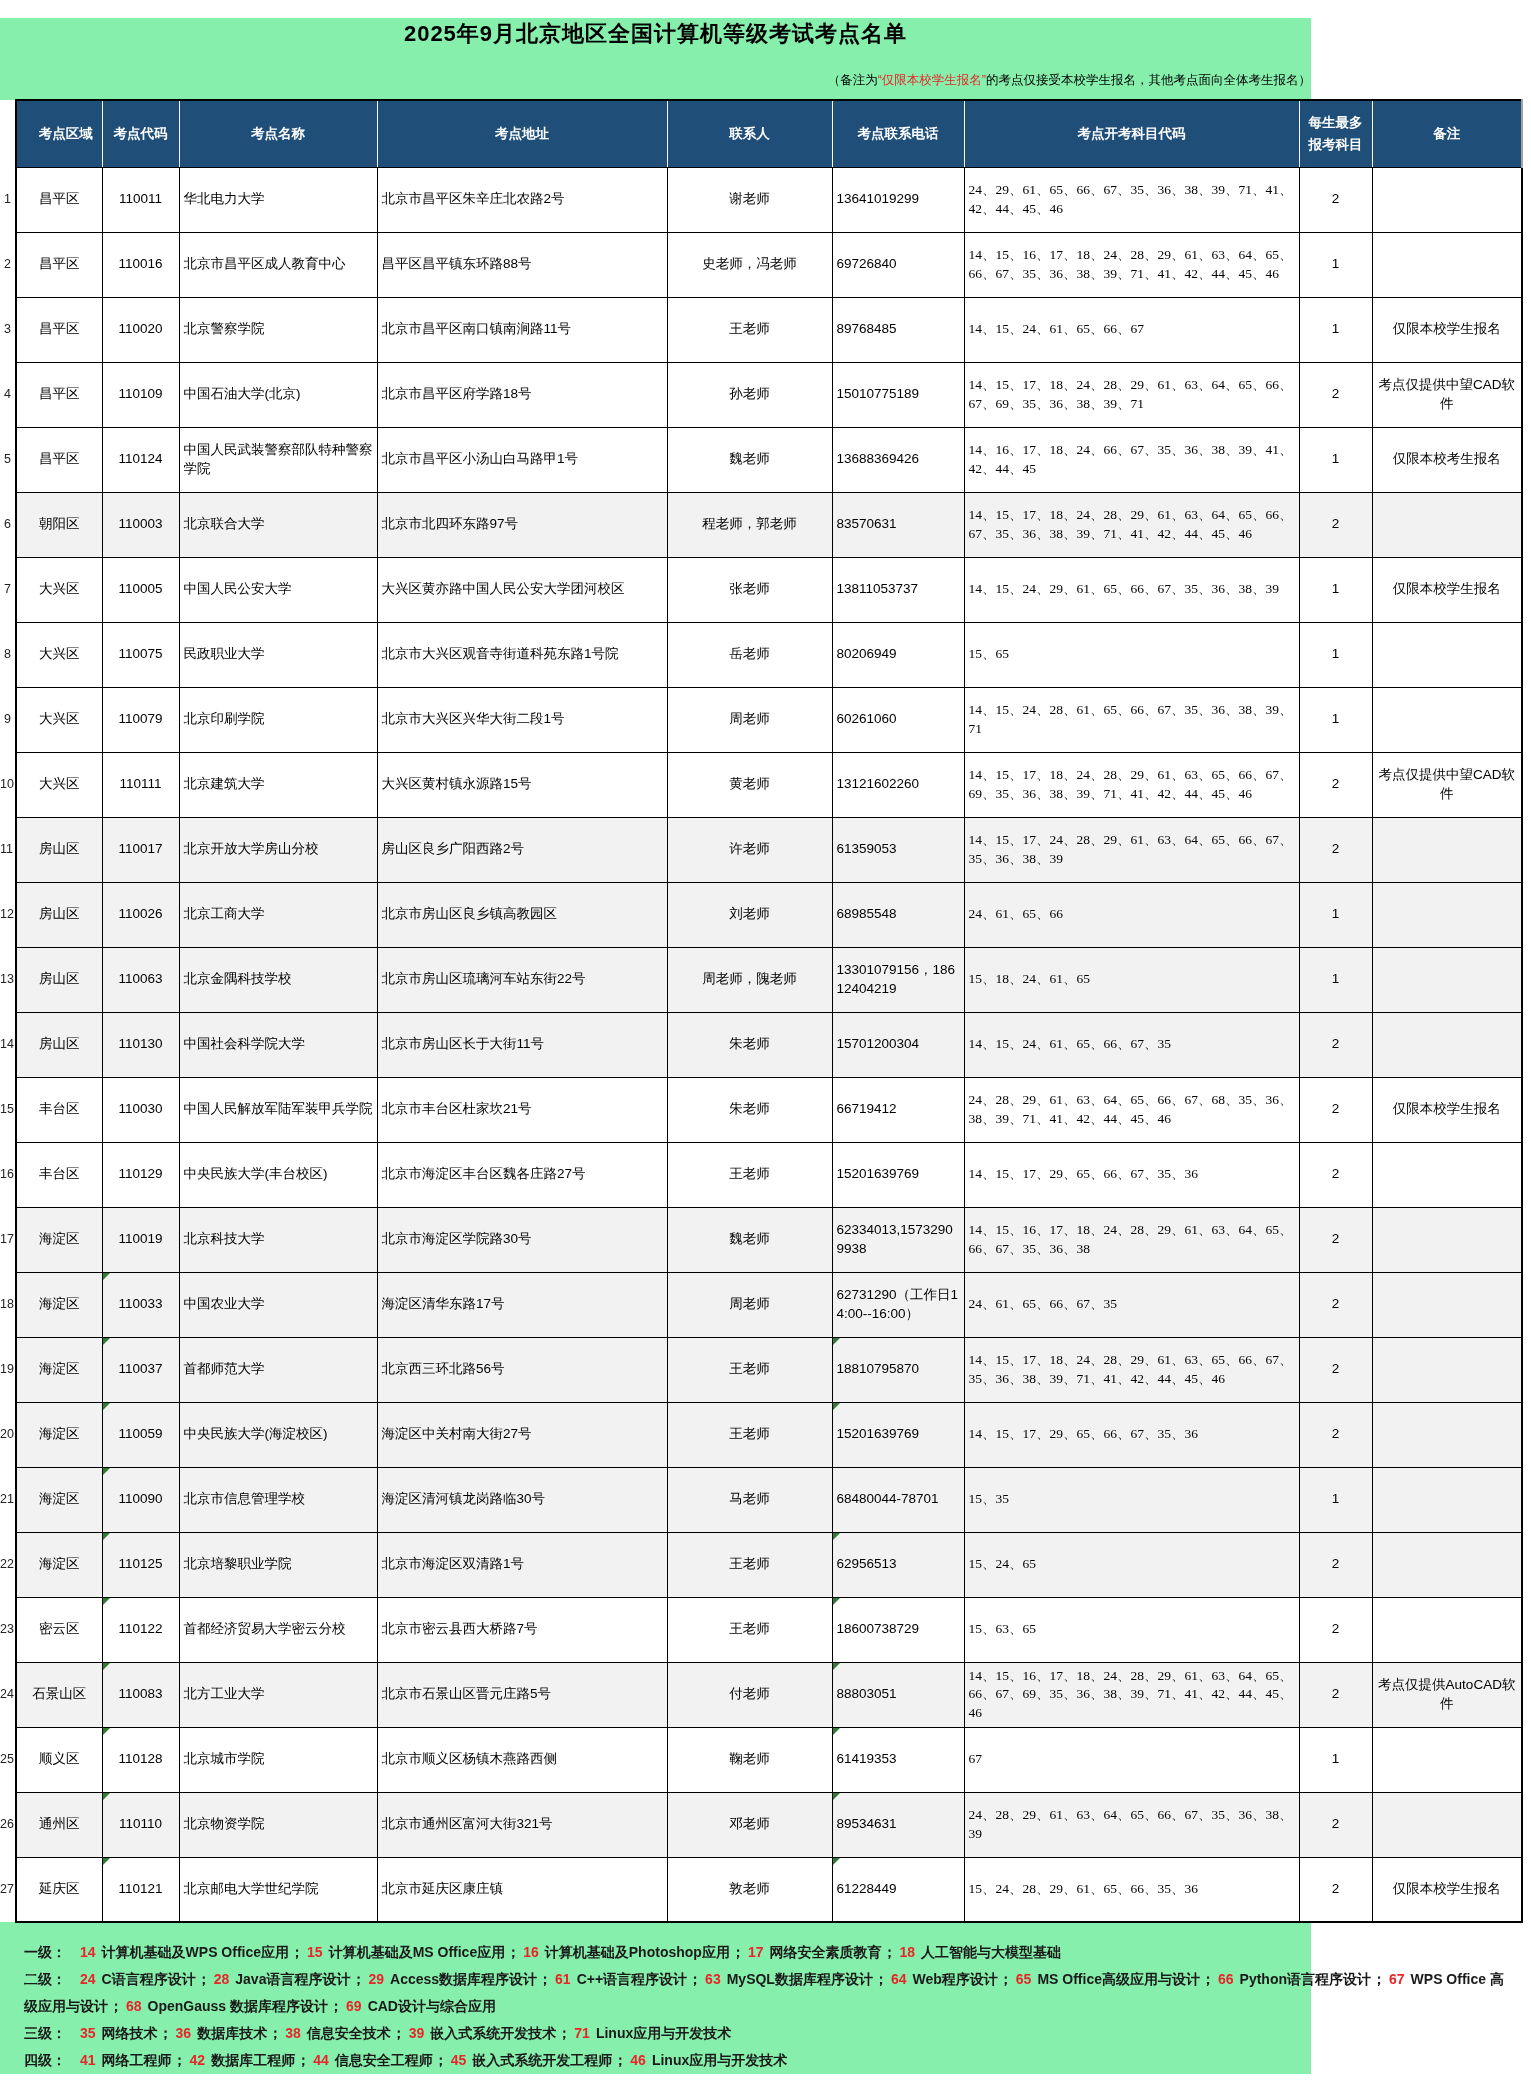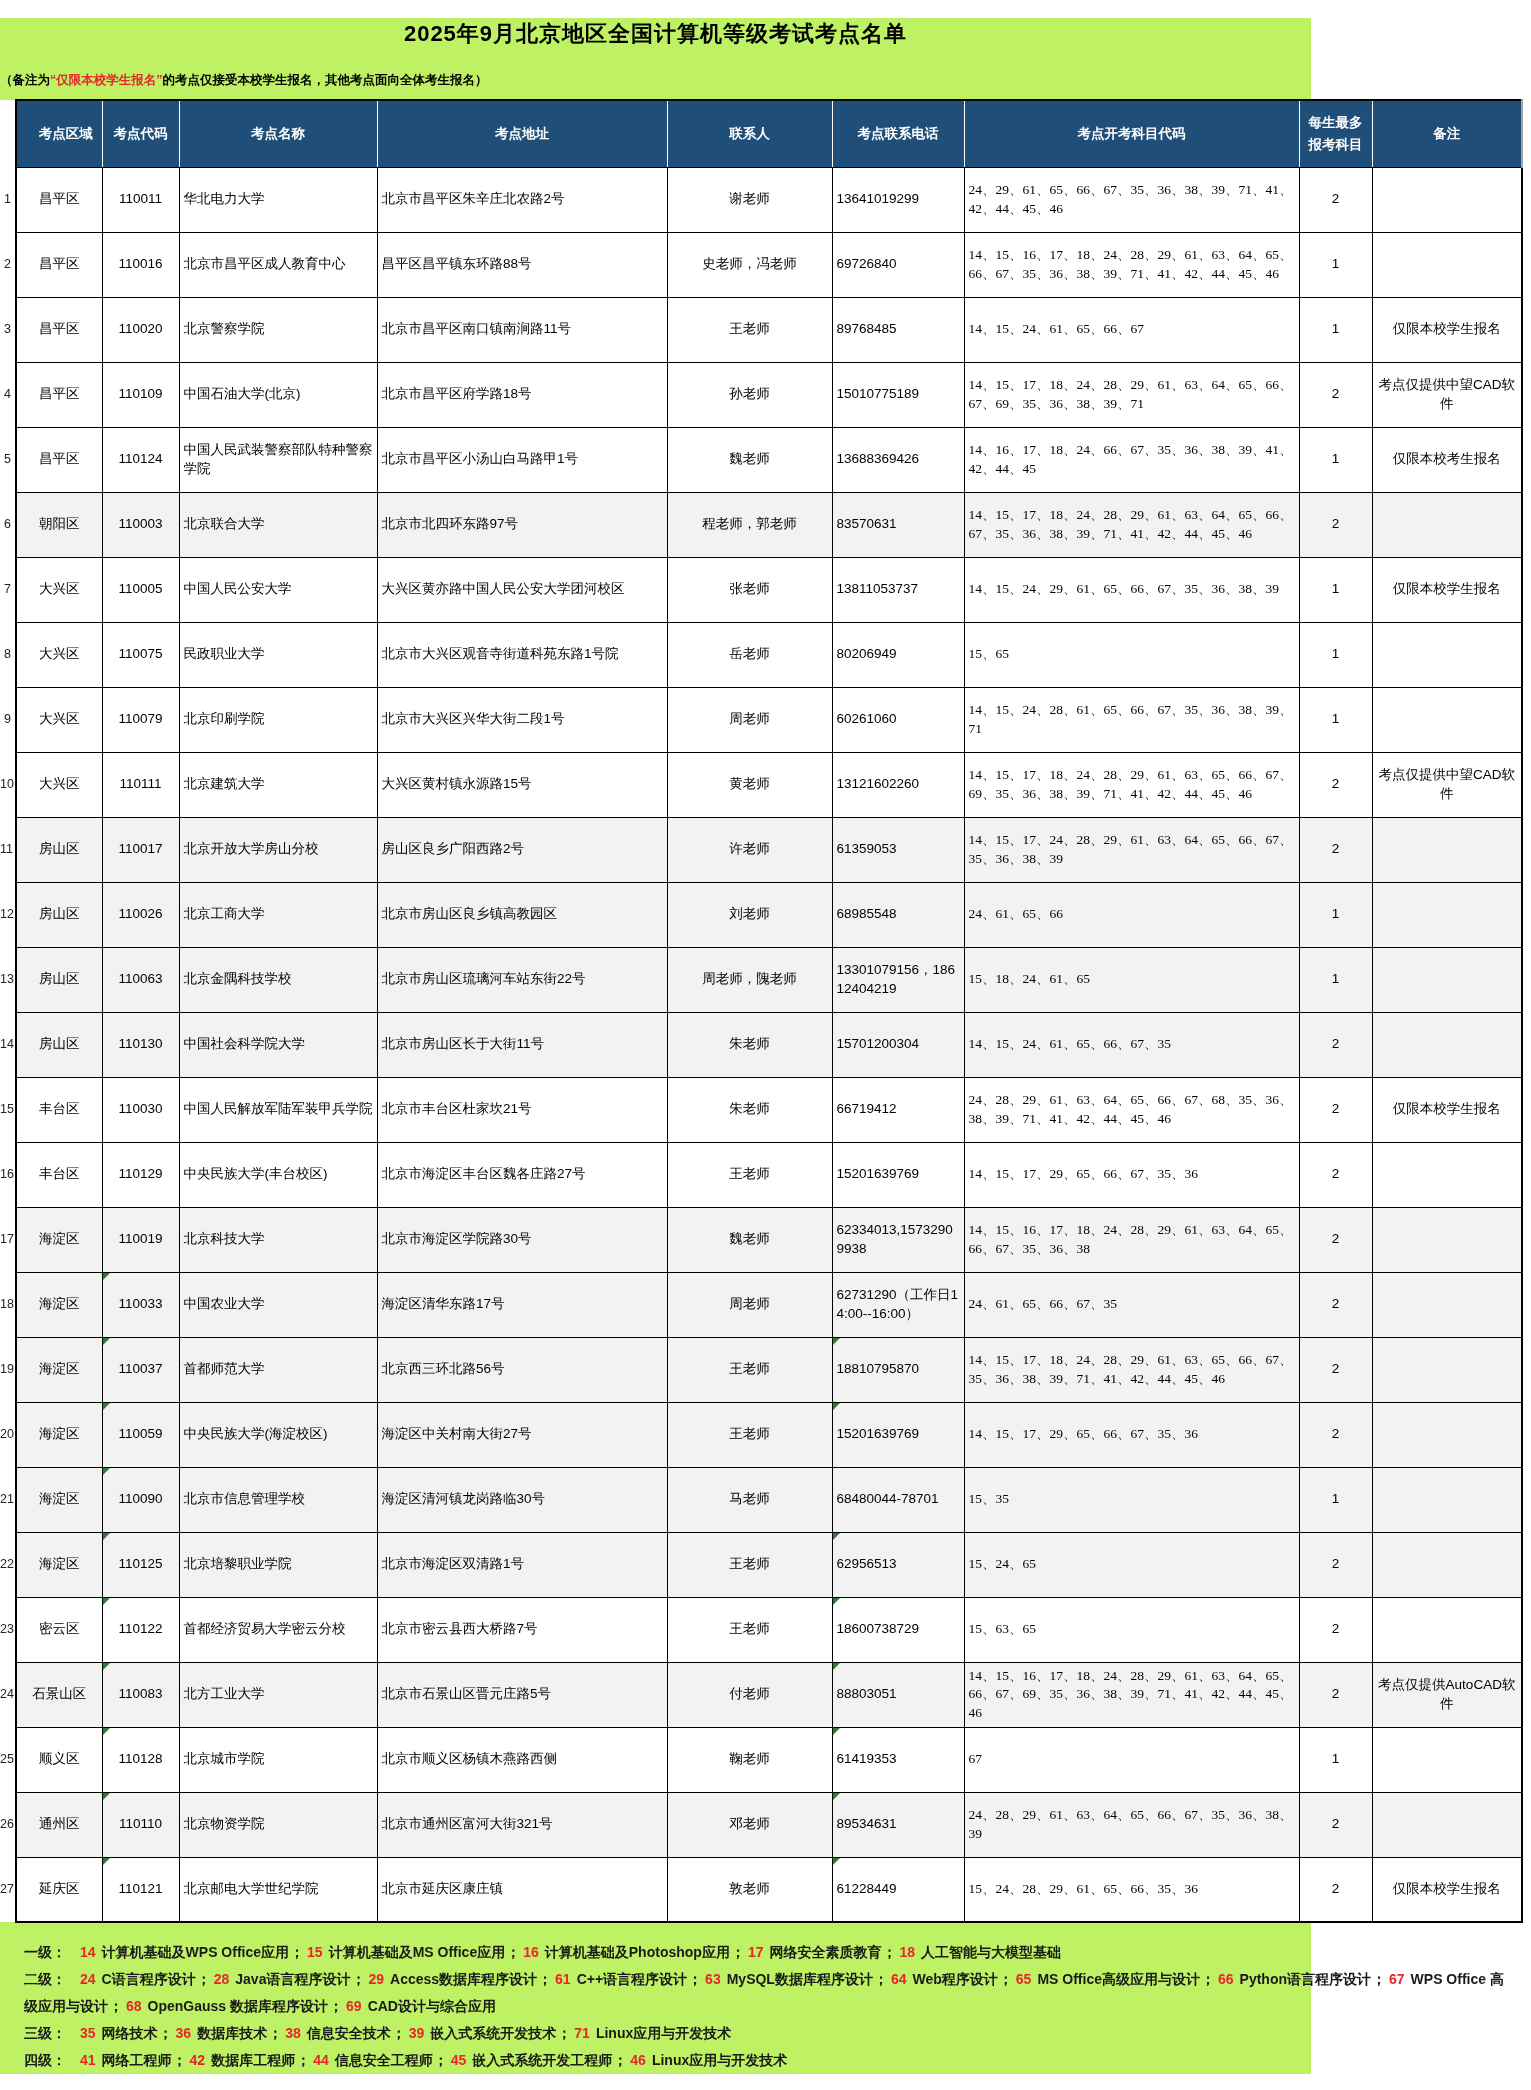--- a/index.html
+++ b/index.html
@@ -8,34 +8,34 @@
     --red:#e8262a;
     --tri:#2e7d32;
   }
   *{box-sizing:border-box;}
   html,body{margin:0;padding:0;background:#fff;}
   body{
     width:1531px;
     font-family:"Liberation Sans","DejaVu Sans",sans-serif;
     color:#000;
   }
-  .page{width:1311px;background:#bef264;}
+  .page{width:1311px;background:#86efac;}
   h1.title{
     margin:18px 0 0 0;
     text-align:center;
     font-size:22px;
     line-height:32px;
     font-weight:bold;
     letter-spacing:1px;
   }
   .subtitle{
     margin:22px 0 10px 0;
-    text-align:left;
+    text-align:right;
     font-size:12.5px;
-    font-weight:bold;
+    font-weight:normal;
   }
   .subtitle .red{color:var(--red);}
   table{
     border-collapse:collapse;
     table-layout:fixed;
     width:1522px;
     margin:0;
   }
   thead th{
     background:var(--header-bg);

